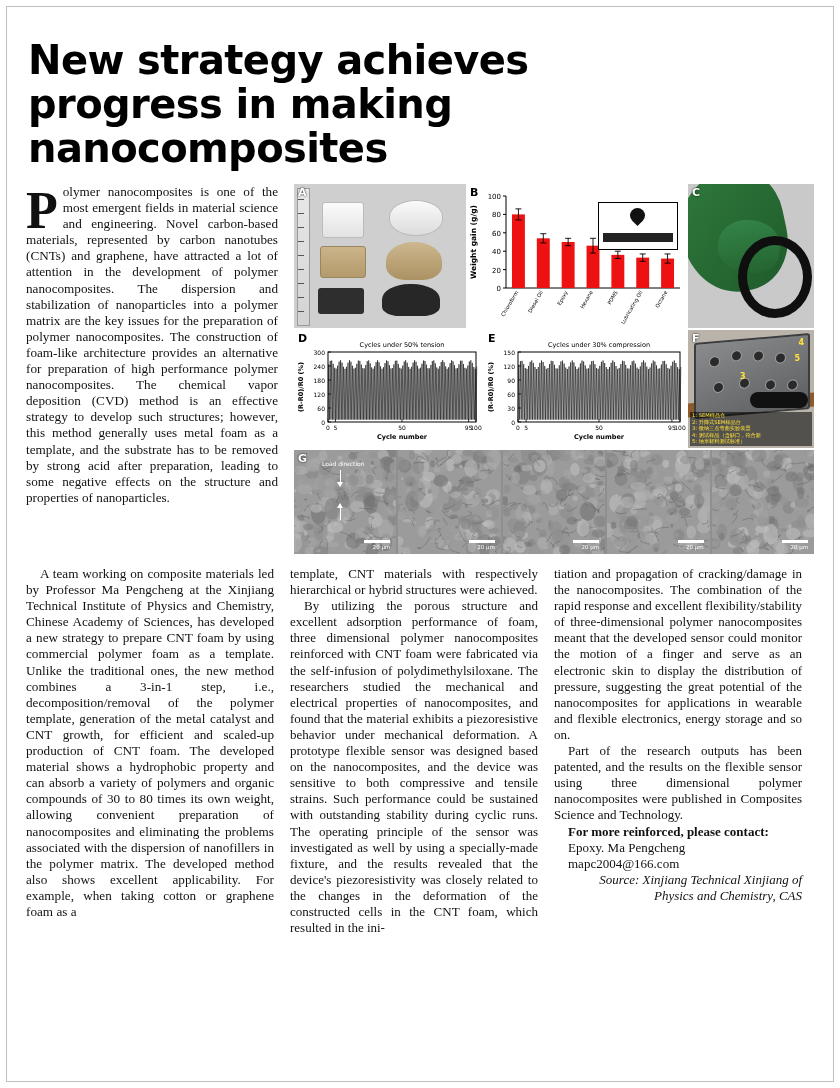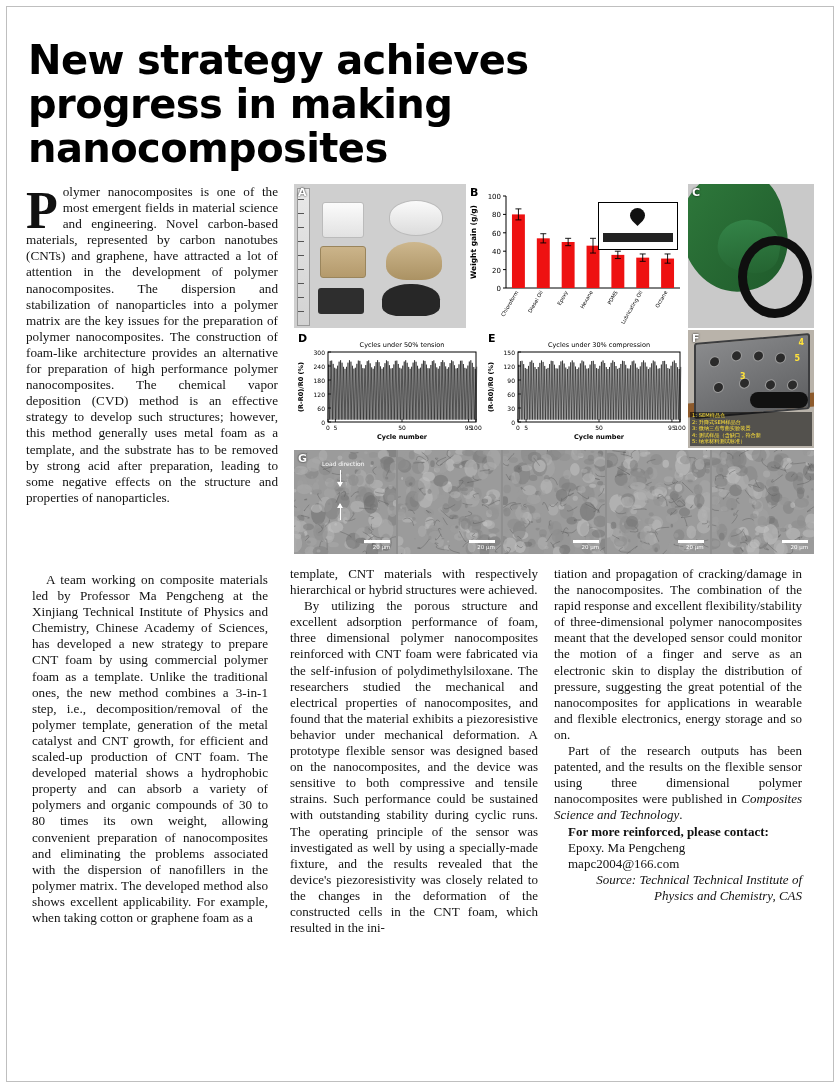--- a/index.html
+++ b/index.html
@@ -148,30 +148,30 @@
     margin-top:14px;
     text-indent:0;
   }
   .contact-line{text-indent:0;}
   .source{
     margin-top:14px;
     text-align:right;
     font-style:italic;
     text-indent:0;
   }
-  .ital{font-style:italic;}
+  .ital{}
   
   .left-cont{
     width:262px;
     font-size:13.2px;
     line-height:16.1px;
     text-align:justify;
     hyphens:auto;
   }
-  .left-cont p{margin:6px;text-indent:14px;}
+  .left-cont p{margin:0;text-indent:14px;}
 </style>
 </head>
 <body>
 
 <div class="page">
   <div class="frame-border"></div>
 
   <h1 class="headline">New strategy achieves progress in making nanocomposites</h1>
 
   <div class="top">
@@ -1373,17 +1373,17 @@
       <p class="noind">template, CNT materials with respectively hierarchical or hybrid structures were achieved.</p>
       <p>By utilizing the porous structure and excellent adsorption performance of foam, three dimensional polymer nanocomposites reinforced with CNT foam were fabricated via the self-infusion of polydimethylsiloxane. The researchers studied the mechanical and electrical properties of nanocomposites, and found that the material exhibits a piezoresistive behavior under mechanical deformation. A prototype flexible sensor was designed based on the nanocomposites, and the device was sensitive to both compressive and tensile strains. Such performance could be sustained with outstanding stability during cyclic runs. The operating principle of the sensor was investigated as well by using a specially-made fixture, and the results revealed that the device's piezoresistivity was closely related to the changes in the deformation of the constructed cells in the CNT foam, which resulted in the ini-</p>
     </div>
 
     <div class="bcol">
       <p class="noind">tiation and propagation of cracking/damage in the nanocomposites. The combination of the rapid response and excellent flexibility/stability of three-dimensional polymer nanocomposites meant that the developed sensor could monitor the motion of a finger and serve as an electronic skin to display the distribution of pressure, suggesting the great potential of the nanocomposites for applications in wearable and flexible electronics, energy storage and so on.</p>
       <p><span>Part of the research outputs has been patented, and the results on the flexible sensor using three dimensional polymer nanocomposites were published in </span><span class="ital">Composites Science and Technology</span><span>.</span></p>
       <p class="contact-head">For more reinforced, please contact:</p>
       <p class="contact-line">Epoxy. Ma Pengcheng</p>
       <p class="contact-line">mapc2004@166.com</p>
-      <p class="source">Source: Technical Technical Institute of Physics and Chemistry, CAS</p>
+      <p class="source">Source: Xinjiang Technical Xinjiang of Physics and Chemistry, CAS</p>
     </div>
   </div>
 
 </div>
 
 </body></html>

